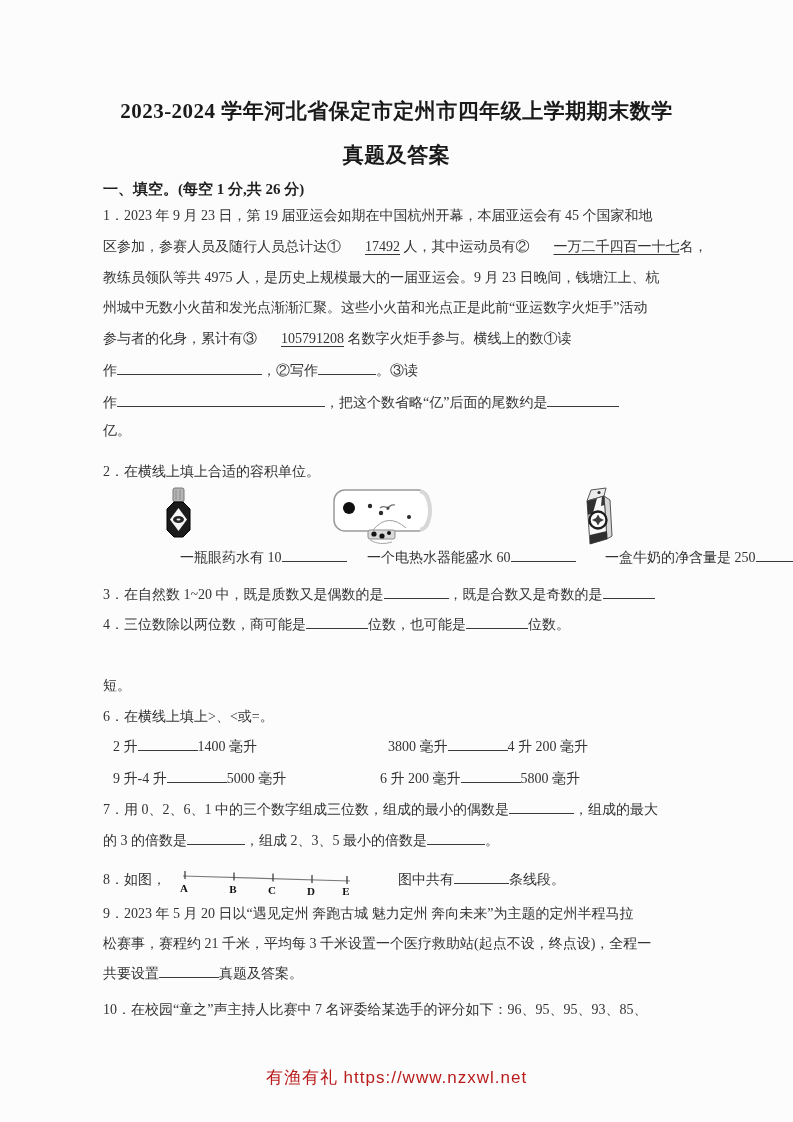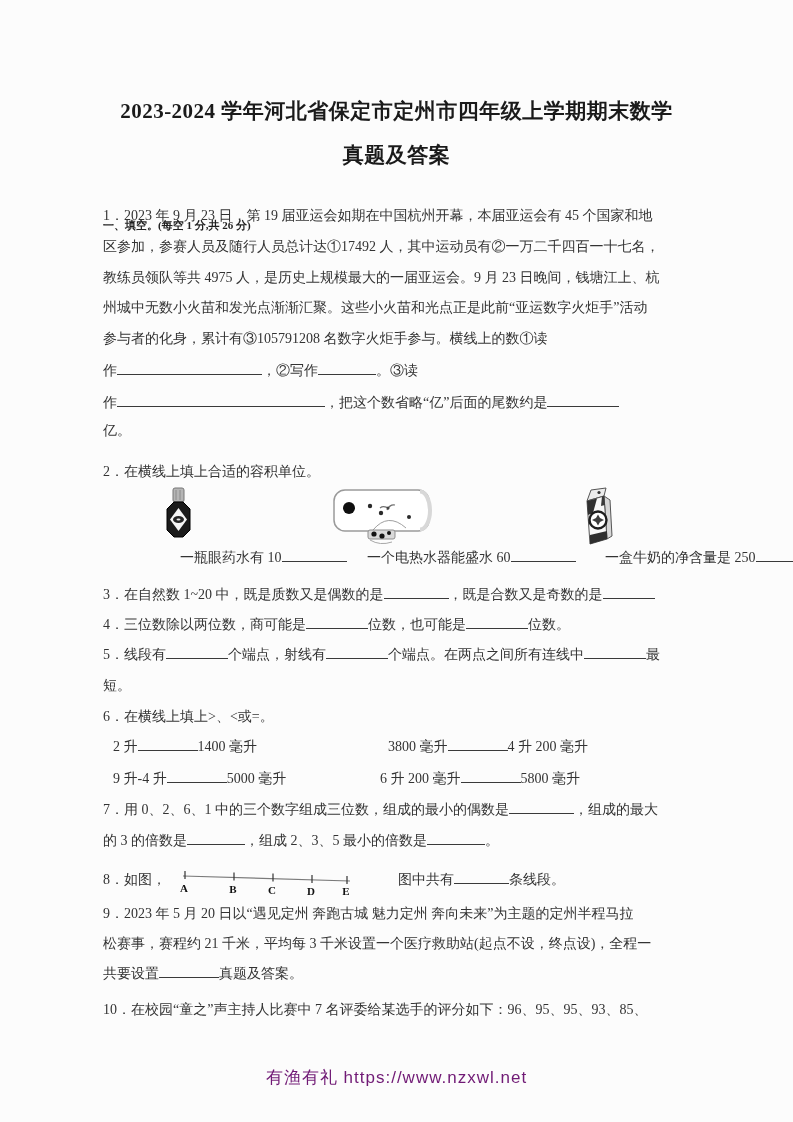--- a/index.html
+++ b/index.html
@@ -1,26 +1,26 @@
 <!DOCTYPE html>
 <html><head>
 <meta charset="utf-8">
 <style>
   html,body{margin:0;padding:0;background:#e8e8e8;}
   .page{position:relative;width:793px;height:1122px;margin:0 auto;background:#fcfcfc;
         font-family:"Liberation Serif","DejaVu Serif",serif;color:#333;overflow:hidden;}
   .ln{position:absolute;left:103px;font-size:14px;line-height:20px;white-space:nowrap;}
   .title{position:absolute;left:0;width:100%;text-align:center;font-weight:bold;
          font-size:21px;color:#1a1a1a;letter-spacing:.5px;white-space:nowrap;}
-  .sec{font-weight:bold;font-size:11px;color:#1f1f1f;margin-top:36px;}
+  .sec{font-weight:bold;font-size:15px;color:#1f1f1f;}
   .blank{display:inline-block;height:13px;border-bottom:1.2px solid #3a3a3a;vertical-align:baseline;}
-  .u{text-underline-offset:3px;}
+  .u{text-decoration:underline;text-underline-offset:3px;margin-left:24px;}
   .abs{position:absolute;top:0;margin-left:28px;}
   .img{position:absolute;}
-  .footer{position:absolute;left:0;width:100%;top:1066px;text-align:center;color:#701a75;
+  .footer{position:absolute;left:0;width:100%;top:1066px;text-align:center;color:#b91c1c;
           font-size:17px;font-family:"Liberation Sans","DejaVu Sans",sans-serif;letter-spacing:1px;}
 </style>
 </head>
 <body>
 
 <div class="page">
 
   <div class="title" style="top:97px">2023-2024 学年河北省保定市定州市四年级上学期期末数学</div>
   <div class="title" style="top:141px">真题及答案</div>
 
@@ -79,21 +79,20 @@
   <div class="ln" style="top:548px;left:0;width:793px">
     <span class="abs" style="left:152px"><span>一瓶眼药水有 10</span><span class="blank" style="width:65px"></span></span>
     <span class="abs" style="left:339px"><span>一个电热水器能盛水 60</span><span class="blank" style="width:65px"></span></span>
     <span class="abs" style="left:577px"><span>一盒牛奶的净含量是 250</span><span class="blank" style="width:42px"></span></span>
   </div>
 
   <div class="ln" style="top:585px"><span>3．在自然数 1~20 中，既是质数又是偶数的是</span><span class="blank" style="width:65px"></span><span>，既是合数又是奇数的是</span><span class="blank" style="width:52px"></span></div>
 
   <div class="ln" style="top:615px"><span>4．三位数除以两位数，商可能是</span><span class="blank" style="width:62px"></span><span>位数，也可能是</span><span class="blank" style="width:62px"></span><span>位数。</span></div>
 
-  <div class="ln" style="top:645px"><span>5．线段有</span><span class="blank" style="width:62px"></span><span>个端点，射线有</span><span class="blank" style="width:62px"></span><span>个端点。在两点之间所有连线中</span><span class="blank" style="width:62px"></span><span>最</span></div>
   <div class="ln" style="top:676px"><span>短。</span></div>
 
   <div class="ln" style="top:707px"><span>6．在横线上填上&gt;、&lt;或=。</span></div>
   <div class="ln" style="top:737px;left:113px">
     <span><span>2 升</span><span class="blank" style="width:60px"></span><span>1400 毫升</span></span>
     <span class="abs" style="left:247px"><span>3800 毫升</span><span class="blank" style="width:60px"></span><span>4 升 200 毫升</span></span>
   </div>
   <div class="ln" style="top:769px;left:113px">
     <span><span>9 升-4 升</span><span class="blank" style="width:60px"></span><span>5000 毫升</span></span>
     <span class="abs" style="left:239px"><span>6 升 200 毫升</span><span class="blank" style="width:60px"></span><span>5800 毫升</span></span>

